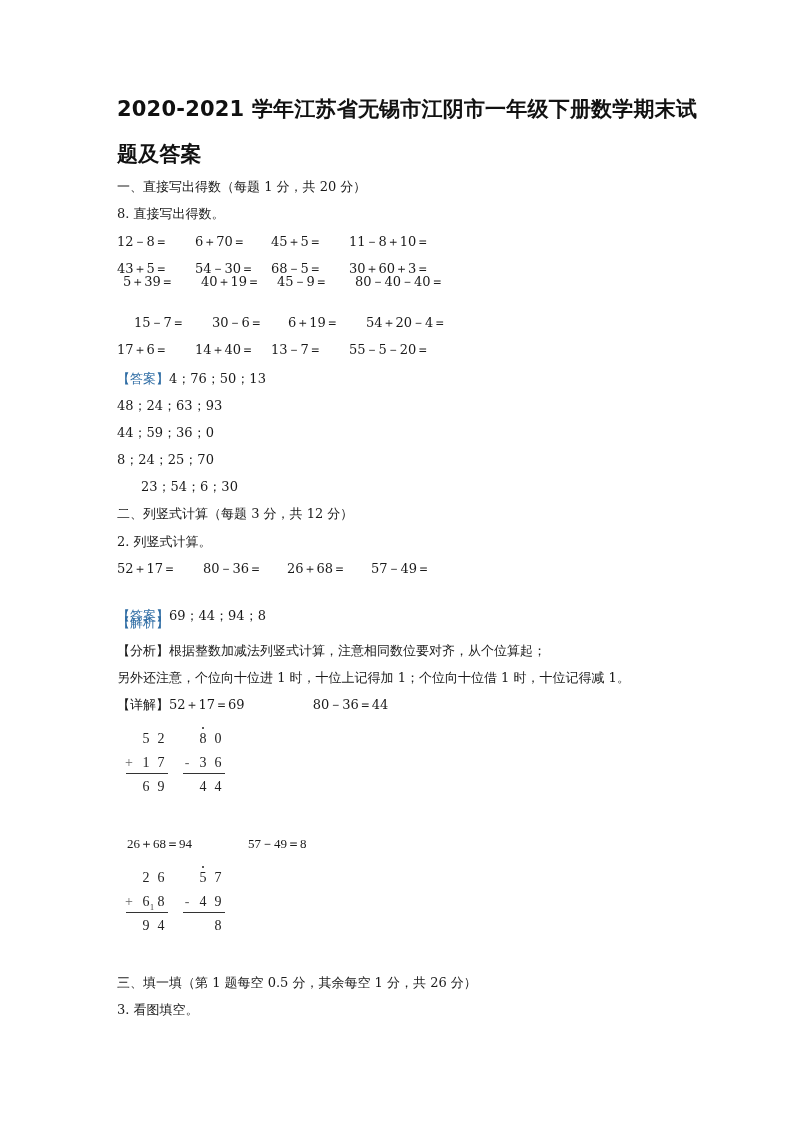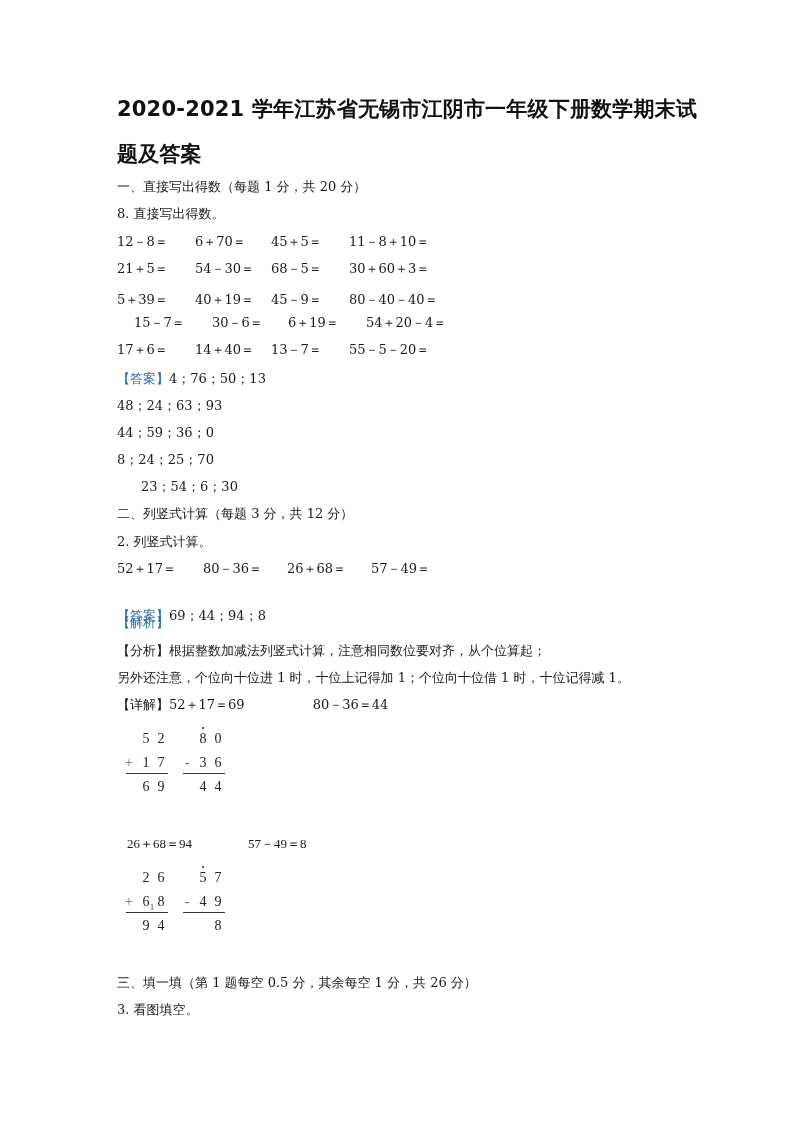--- a/index.html
+++ b/index.html
@@ -40,23 +40,23 @@
   <div class="title" style="top:95px;">2020-2021 学年江苏省无锡市江阴市一年级下册数学期末试</div>
   <div class="title" style="top:140px;">题及答案</div>
 
   <div class="line" style="top:179px;">一、直接写出得数（每题 1 分，共 20 分）</div>
   <div class="line" style="top:206px;">8. 直接写出得数。</div>
 
   <div class="line row4" style="top:234px;">
     <span class="eq">12－8＝</span><span class="eq">6＋70＝</span><span class="eq">45＋5＝</span><span class="eq">11－8＋10＝</span>
   </div>
   <div class="line row4" style="top:261px;">
-    <span class="eq">21＋5＝</span><span class="eq">54－30＝</span><span class="eq">68－5＝</span><span class="eq">30＋60＋3＝</span>
+    <span class="eq">43＋5＝</span><span class="eq">54－30＝</span><span class="eq">68－5＝</span><span class="eq">30＋60＋3＝</span>
   </div>
-  <div class="line row4" style="top:292px;">
+  <div class="line row4" style="top:274px;margin-left:6px;">
     <span class="eq">5＋39＝</span><span class="eq">40＋19＝</span><span class="eq">45－9＝</span><span class="eq">80－40－40＝</span>
   </div>
   <div class="line row4" style="top:315px;margin-left:17px;">
     <span class="eq">15－7＝</span><span class="eq">30－6＝</span><span class="eq">6＋19＝</span><span class="eq">54＋20－4＝</span>
   </div>
   <div class="line row4" style="top:342px;">
     <span class="eq">17＋6＝</span><span class="eq">14＋40＝</span><span class="eq">13－7＝</span><span class="eq">55－5－20＝</span>
   </div>
 
   <div class="line" style="top:371px;">

